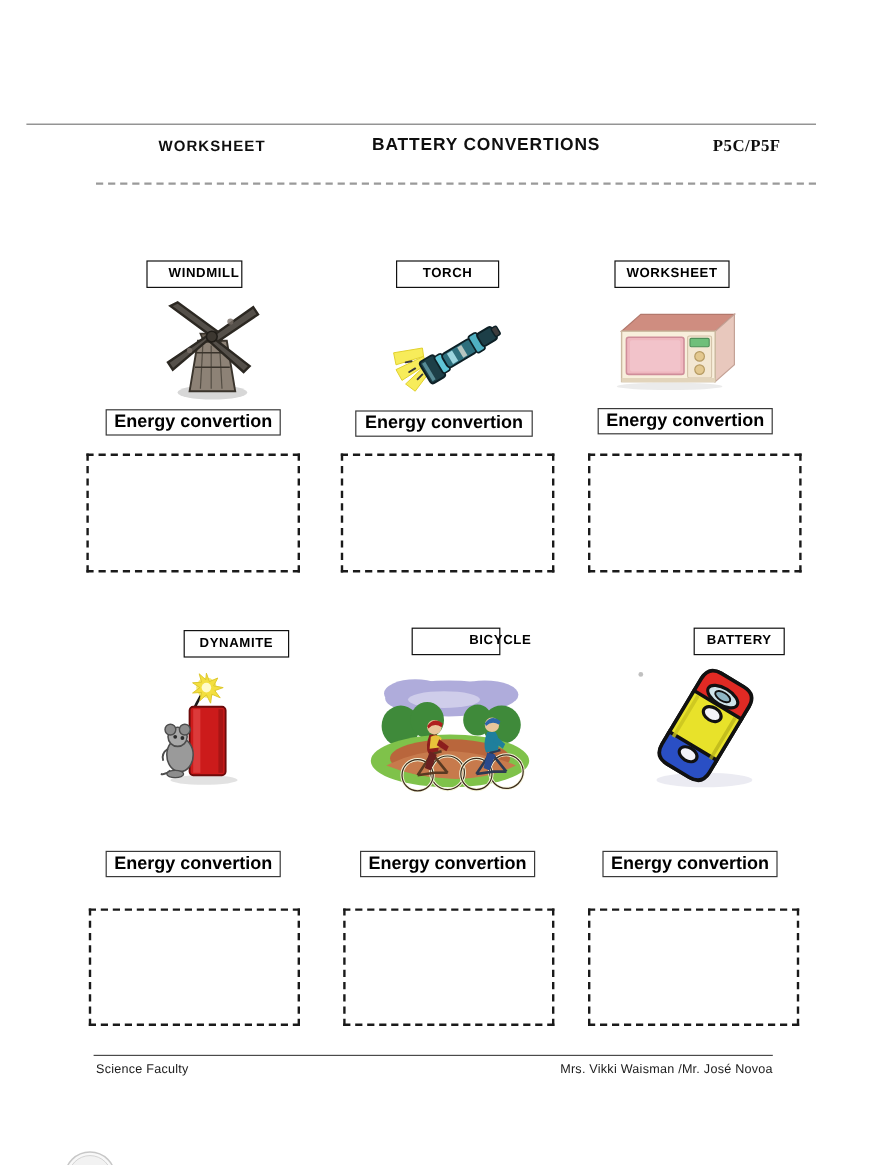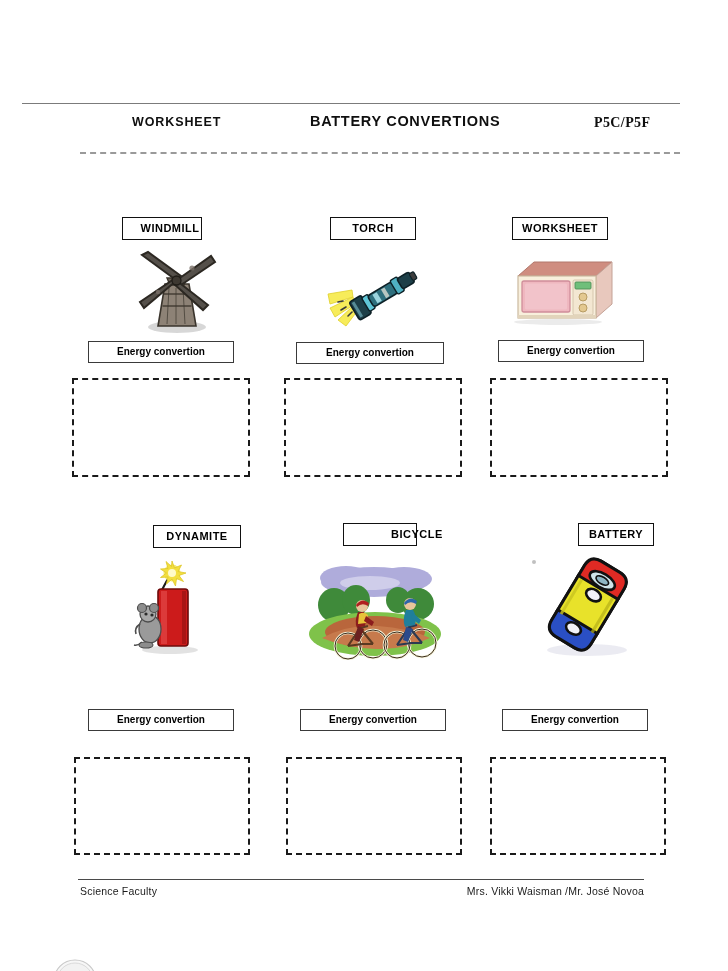--- a/index.html
+++ b/index.html
@@ -132,21 +132,21 @@
     overflow: visible;
   }
 
   .conv-box {
     position: absolute;
     border: 1.5px solid #3a3a3a;
     background: #fff;
     height: 22px;
     line-height: 20px;
     text-align: center;
-    font-size: 10px;
+    font-size: 15px;
     font-weight: bold;
     color: #000;
     white-space: nowrap;
   }
 
   .answer-box {
     position: absolute;
     border: 2px dashed #1a1a1a;
     background: #fff;
   }

